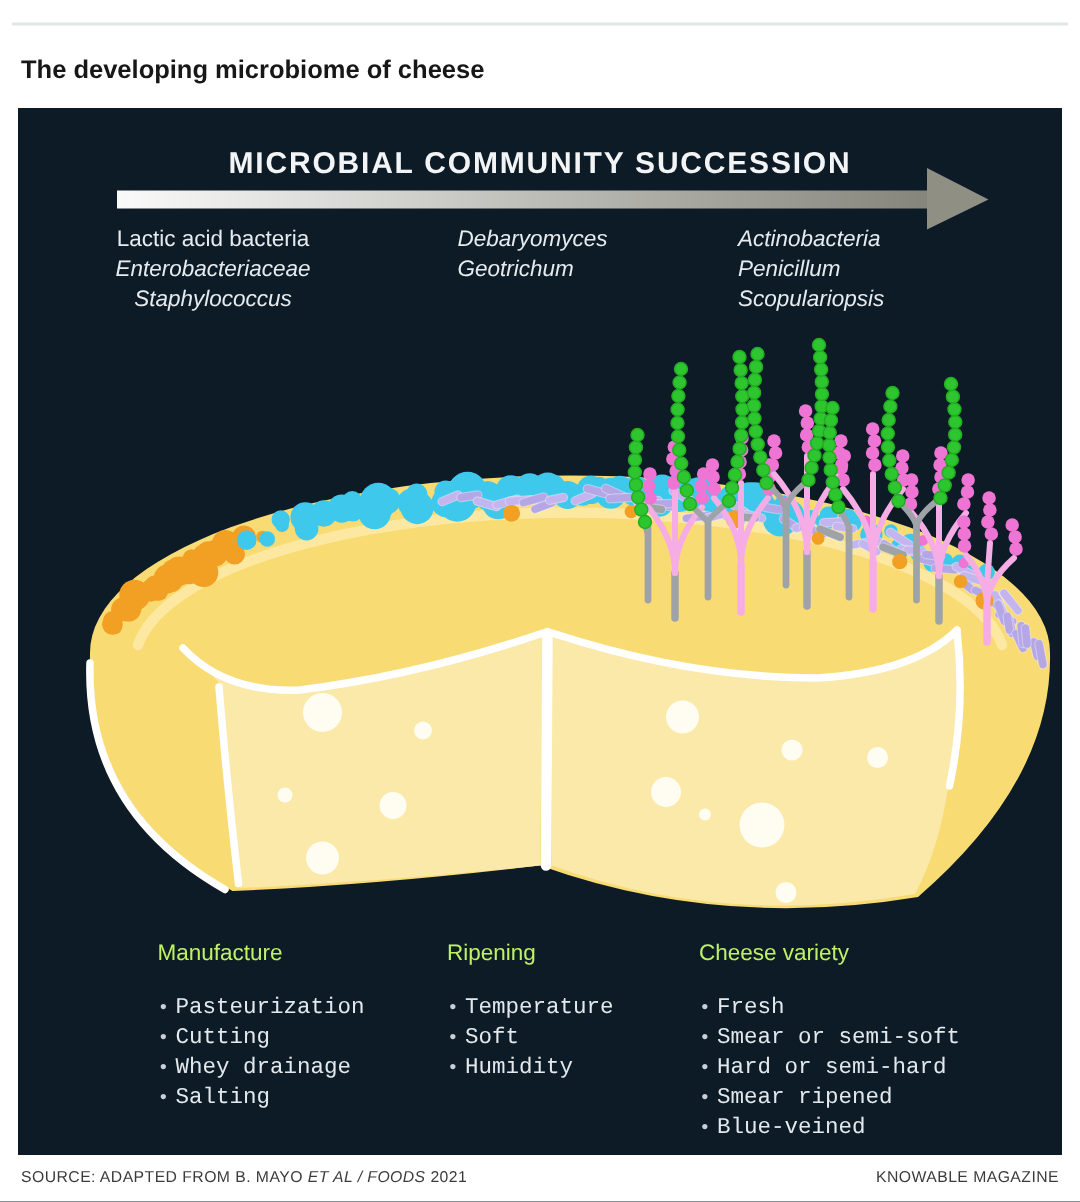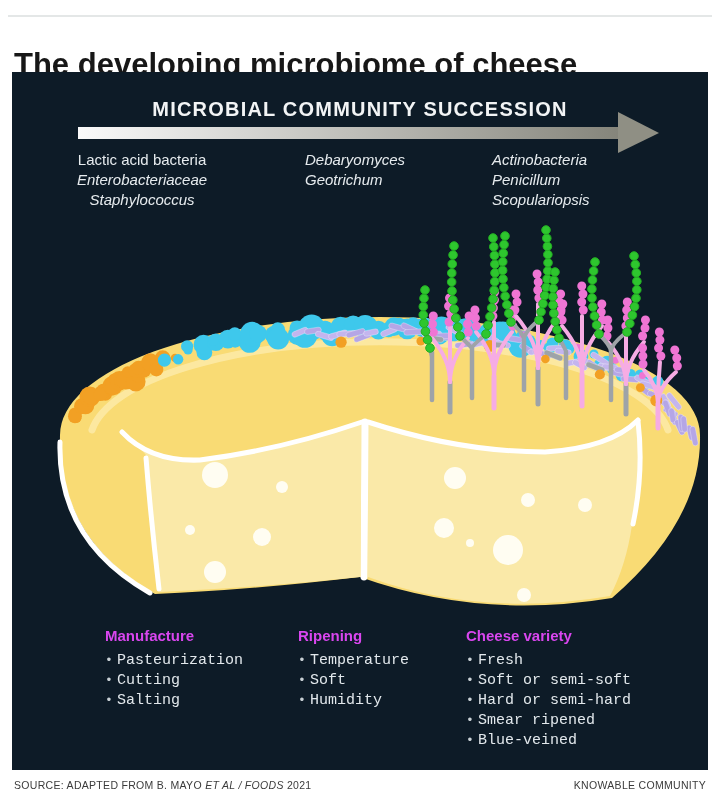--- a/index.html
+++ b/index.html
@@ -2,38 +2,38 @@
 <html><head>
 <meta charset="utf-8">
 <style>
   html,body{margin:0;padding:0;}
   body{
     width:720px;height:801px;position:relative;background:#ffffff;
     font-family:"Liberation Sans","DejaVu Sans",sans-serif;overflow:hidden;
   }
   .top-rule{position:absolute;top:15px;left:8px;right:8px;height:2px;background:#e4e7e7;}
   .page-title{
-    position:absolute;left:14px;top:26px;font-size:31px;font-weight:700;color:#171717;letter-spacing:0;
+    position:absolute;left:14px;top:26px;font-size:17px;font-weight:700;color:#171717;letter-spacing:0;
   }
   .panel{
     position:absolute;left:12px;top:72px;width:696px;height:698px;background:#0d1b27;
   }
   .panel-header{
     position:absolute;top:26px;left:0;width:100%;text-align:center;
     color:#f2f4f5;font-size:20px;font-weight:700;letter-spacing:1.2px;
   }
   .illustration{position:absolute;inset:0;width:696px;height:698px;display:block;}
   .stages{position:absolute;top:0;left:0;}
   .stage{position:absolute;top:78px;color:#e6ebee;font-size:15px;line-height:20px;}
   .stage .italic{font-style:italic;}
   .stage-1{left:65px;text-align:center;} .stage-2{left:293px;} .stage-3{left:480px;}
   .lists{position:absolute;top:0;left:0;}
   .plist{position:absolute;top:554px;font-size:15px;line-height:20px;color:#e2e8ec;}
   .plist-1{left:93px;} .plist-2{left:286px;} .plist-3{left:454px;}
-  .plist .hd{font-weight:700;color:#d946ef;margin-bottom:5px;}
+  .plist .hd{font-weight:400;color:#bef264;margin-bottom:16px;}
   .plist .row{white-space:nowrap;font-family:Liberation Mono, monospace;}
   .plist .blt{display:inline-block;width:12px;color:#c8d0d5;font-size:13px;}
   .footer{
     position:absolute;left:14px;right:14px;top:779px;display:flex;justify-content:space-between;
     font-size:10.5px;letter-spacing:0.3px;color:#3b3b3b;
   }
   .footer .it{font-style:italic;}
 </style>
 </head>
 <body>
@@ -461,35 +461,36 @@
       <div class="line italic">Penicillum</div>
       <div class="line italic">Scopulariopsis</div>
     </div>
   </div>
 
   <div class="lists">
     <div class="plist plist-1">
       <div class="hd">Manufacture</div>
       <div class="row"><span class="blt">•</span><span>Pasteurization</span></div>
       <div class="row"><span class="blt">•</span><span>Cutting</span></div>
+      <div class="row"><span class="blt">•</span><span>Whey drainage</span></div>
       <div class="row"><span class="blt">•</span><span>Salting</span></div>
     </div>
     <div class="plist plist-2">
       <div class="hd">Ripening</div>
       <div class="row"><span class="blt">•</span><span>Temperature</span></div>
       <div class="row"><span class="blt">•</span><span>Soft</span></div>
       <div class="row"><span class="blt">•</span><span>Humidity</span></div>
     </div>
     <div class="plist plist-3">
       <div class="hd">Cheese variety</div>
       <div class="row"><span class="blt">•</span><span>Fresh</span></div>
-      <div class="row"><span class="blt">•</span><span>Soft or semi-soft</span></div>
+      <div class="row"><span class="blt">•</span><span>Smear or semi-soft</span></div>
       <div class="row"><span class="blt">•</span><span>Hard or semi-hard</span></div>
       <div class="row"><span class="blt">•</span><span>Smear ripened</span></div>
       <div class="row"><span class="blt">•</span><span>Blue-veined</span></div>
     </div>
   </div>
 </div>
 
 <div class="footer">
   <span><span>SOURCE: ADAPTED FROM B. MAYO </span><span class="it">ET AL / FOODS</span><span> 2021</span></span>
-  <span>KNOWABLE COMMUNITY</span>
+  <span>KNOWABLE MAGAZINE</span>
 </div>
 
 </body></html>

